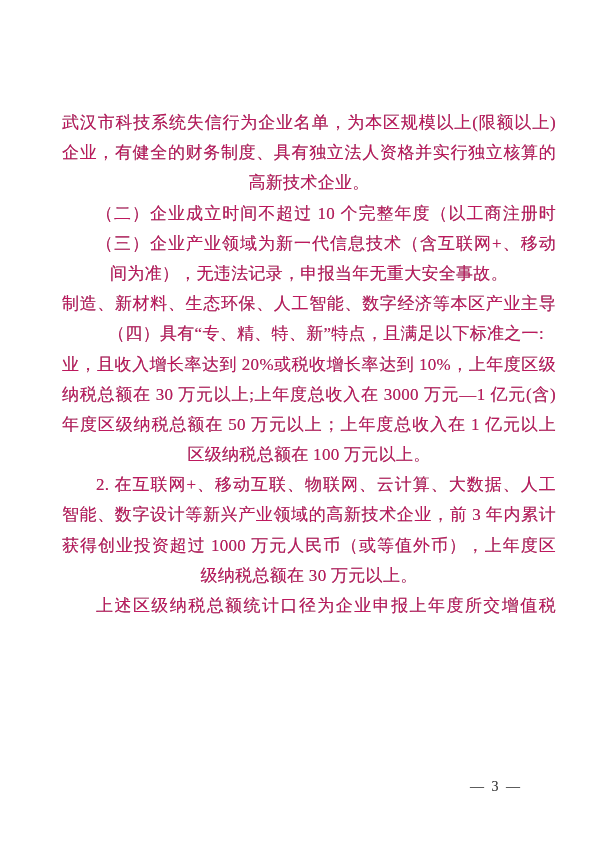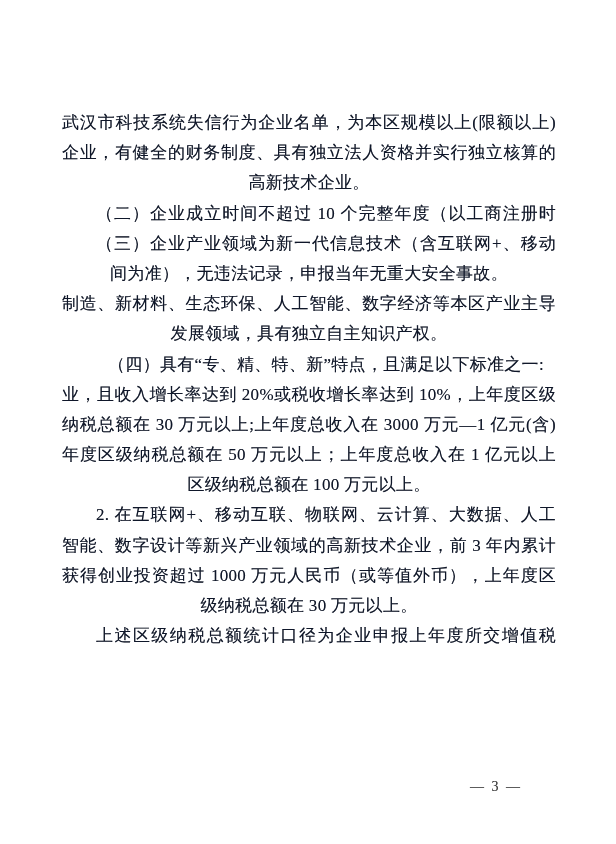--- a/index.html
+++ b/index.html
@@ -17,21 +17,21 @@
     width: 616px;
     height: 844px;
     background: #ffffff;
   }
 
   .doc-body {
     position: absolute;
     left: 62px;
     top: 108px;
     width: 494px;
-    color: #0f172a;
+    color: #be185d;
     font-size: 17px;
     letter-spacing: 0.3px;
     text-shadow: 0 0 0.6px rgba(55,55,55,0.55);
   }
 
   .line {
     height: 30.2px;
     line-height: 30.2px;
     white-space: nowrap;
   }
@@ -70,21 +70,20 @@
 <div class="page">
 
   <div class="doc-body">
     <div class="line j">武汉市科技系统失信行为企业名单，为本区规模以上(限额以上)</div>
     <div class="line j">企业，有健全的财务制度、具有独立法人资格并实行独立核算的</div>
     <div class="line end">高新技术企业。</div>
     <div class="line j ind">（二）企业成立时间不超过 10 个完整年度（以工商注册时</div>
     <div class="line j ind">（三）企业产业领域为新一代信息技术（含互联网+、移动</div>
     <div class="line end">间为准），无违法记录，申报当年无重大安全事故。</div>
     <div class="line j">制造、新材料、生态环保、人工智能、数字经济等本区产业主导</div>
-    <div class="line end">发展领域，具有独立自主知识产权。</div>
     <div class="line end ind">（四）具有“专、精、特、新”特点，且满足以下标准之一:</div>
     <div class="line j">业，且收入增长率达到 20%或税收增长率达到 10%，上年度区级</div>
     <div class="line j">纳税总额在 30 万元以上;上年度总收入在 3000 万元—1 亿元(含)</div>
     <div class="line j">年度区级纳税总额在 50 万元以上；上年度总收入在 1 亿元以上</div>
     <div class="line end">区级纳税总额在 100 万元以上。</div>
     <div class="line j ind">2. 在互联网+、移动互联、物联网、云计算、大数据、人工</div>
     <div class="line j">智能、数字设计等新兴产业领域的高新技术企业，前 3 年内累计</div>
     <div class="line j">获得创业投资超过 1000 万元人民币（或等值外币），上年度区</div>
     <div class="line end">级纳税总额在 30 万元以上。</div>
     <div class="line j ind">上述区级纳税总额统计口径为企业申报上年度所交增值税</div>

